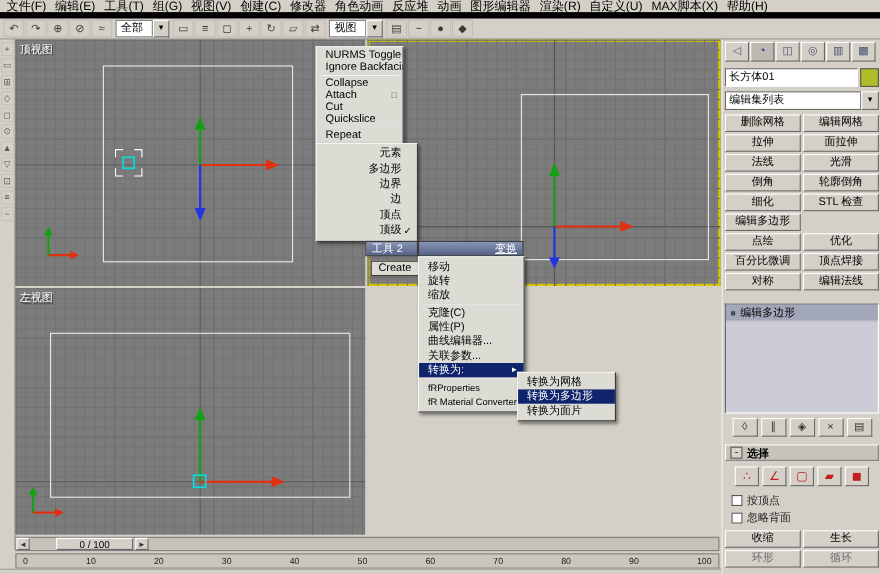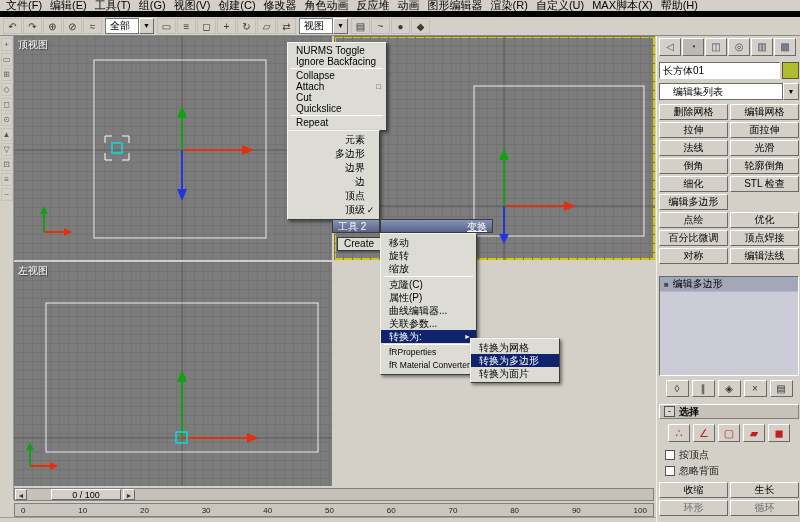--- a/index.html
+++ b/index.html
@@ -62,21 +62,21 @@
 
 
 .panel{position:absolute;left:656px;top:36px;width:144px;height:486px;background:#d4d0c8;border-left:1px solid #f0f0ec;font-size:10px;}
 .ptabs{position:absolute;left:2px;top:2px;display:flex;gap:1px;}
 .ptab{width:22px;height:18px;border:1px solid;border-color:#fff #6a6a6a #6a6a6a #fff;background:#d4d0c8;text-align:center;font-size:10px;line-height:16px;color:#44506e;}
 .ptab.active{background:#bdb9b0;color:#1a3aa0;}
 .namerow{position:absolute;left:2px;top:26px;width:140px;height:17px;display:flex;gap:2px;}
 .namefield{flex:1;background:#fff;border:1px solid;border-color:#6a6a6a #fff #fff #6a6a6a;height:17px;line-height:15px;padding:0 3px;font-size:10px;}
 .swatch{width:17px;height:17px;border:1px solid #555;}
 .moddrop{position:absolute;left:2px;top:47px;width:140px;height:17px;display:flex;}
-.moddrop .lab{flex:1;background:#fff;border:1px solid #6a6a6a;height:17px;line-height:15px;padding:0 13px;font-size:10px;}
+.moddrop .lab{flex:1;background:#fff;border:1px solid #6a6a6a;height:17px;line-height:15px;padding:0 3px;font-size:10px;}
 .moddrop .da{width:16px;height:17px;background:#d4d0c8;border:1px solid;border-color:#fff #6a6a6a #6a6a6a #fff;font-size:7px;text-align:center;line-height:15px;}
 .pgrid{position:absolute;left:2px;top:68px;width:140px;display:grid;grid-template-columns:1fr 1fr;gap:2px;}
 .pbtn{height:16px;background:#d4d0c8;border:1px solid;border-color:#fff #6a6a6a #6a6a6a #fff;font-size:10px;line-height:14px;text-align:center;color:#000;overflow:hidden;white-space:nowrap;}
 .stack{position:absolute;left:2px;top:240px;width:140px;height:100px;background:#ccccd6;border:1px solid;border-color:#6a6a6a #fff #fff #6a6a6a;}
 .stackitem{height:15px;display:flex;align-items:center;gap:4px;padding:0 4px;background:#a2a8ba;border-bottom:1px solid #b8b8c4;font-size:10px;}
 .stackitem .bullet{font-size:8px;color:#4a4a55;}
 .stacktools{position:absolute;left:2px;top:344px;width:140px;display:flex;gap:3px;justify-content:center;}
 .stb{width:23px;height:17px;background:#d4d0c8;border:1px solid;border-color:#fff #6a6a6a #6a6a6a #fff;font-size:10px;line-height:15px;text-align:center;color:#333;}
 .rollhead{position:absolute;left:2px;top:368px;width:140px;height:15px;background:#c6c2ba;border:1px solid;border-color:#fff #808080 #808080 #fff;display:flex;align-items:center;font-size:10px;font-weight:bold;}
 .rollhead .minus{width:11px;height:11px;border:1px solid #555;background:#d8d4cc;font-size:9px;line-height:9px;text-align:center;margin:0 4px;font-weight:normal;}
@@ -209,21 +209,21 @@
       <rect x="162" y="170" width="11" height="11" fill="none" stroke="#00e0e0" stroke-width="1.5"></rect>
       <line x1="16" y1="204" x2="38" y2="204" stroke="#e03010" stroke-width="2"></line>
       <polygon points="44,204 36,200 36,208" fill="#e03010"></polygon>
       <line x1="16" y1="204" x2="16" y2="186" stroke="#14a014" stroke-width="2"></line>
       <polygon points="16,180 12,188 20,188" fill="#14a014"></polygon>
     </svg>
   </div>
 
 
 
-  <div class="menu m-b1" style="left:287px;top:42px;width:100px;">
+  <div class="menu m-b1" style="left:287px;top:42px;width:80px;">
     <div class="mi">NURMS Toggle</div>
     <div class="mi">Ignore Backfacing</div>
     <div class="sep"></div>
     <div class="mi">Collapse</div>
     <div class="mi">
         <span class="grow">Attach</span>
         <span class="msq">□</span>
       </div>
     <div class="mi">Cut</div>
     <div class="mi">Quickslice</div>
@@ -253,21 +253,21 @@
         <span class="ck"></span>
       </div>
     <div class="mi">
         <span>顶级</span>
         <span class="ck">✓</span>
       </div>
   </div>
 
 
   <div class="qheader" style="left:332px;top:219px;width:48px;">工具 2</div>
-  <div class="qheader right" style="left:380px;top:219px;width:113px;text-decoration:underline;">变换</div>
+  <div class="qheader right" style="left:380px;top:219px;width:96px;text-decoration:underline;">变换</div>
   <div class="createbox" style="left:337px;top:237px;">Create</div>
 
   <div class="menu" style="left:380px;top:233px;width:97px;">
     <div class="mi">移动</div>
     <div class="mi">旋转</div>
     <div class="mi">缩放</div>
     <div class="sep"></div>
     <div class="mi">克隆(C)</div>
     <div class="mi">属性(P)</div>
     <div class="mi">曲线编辑器...</div>

